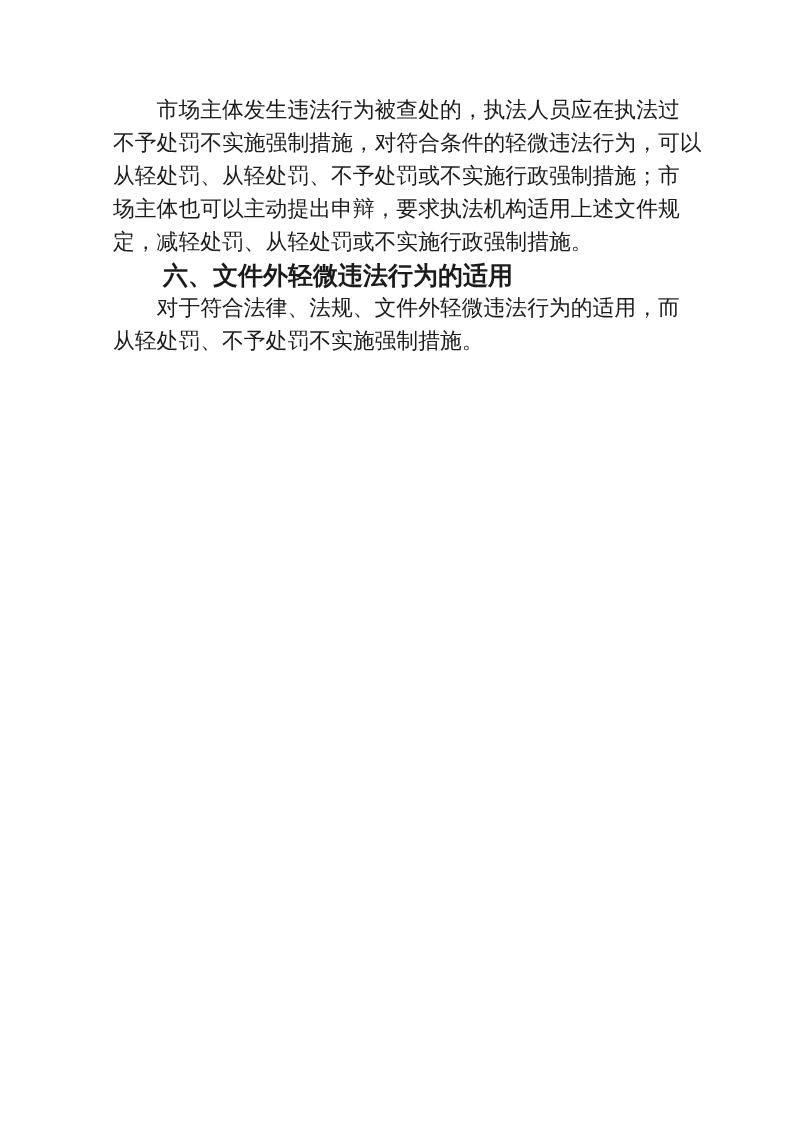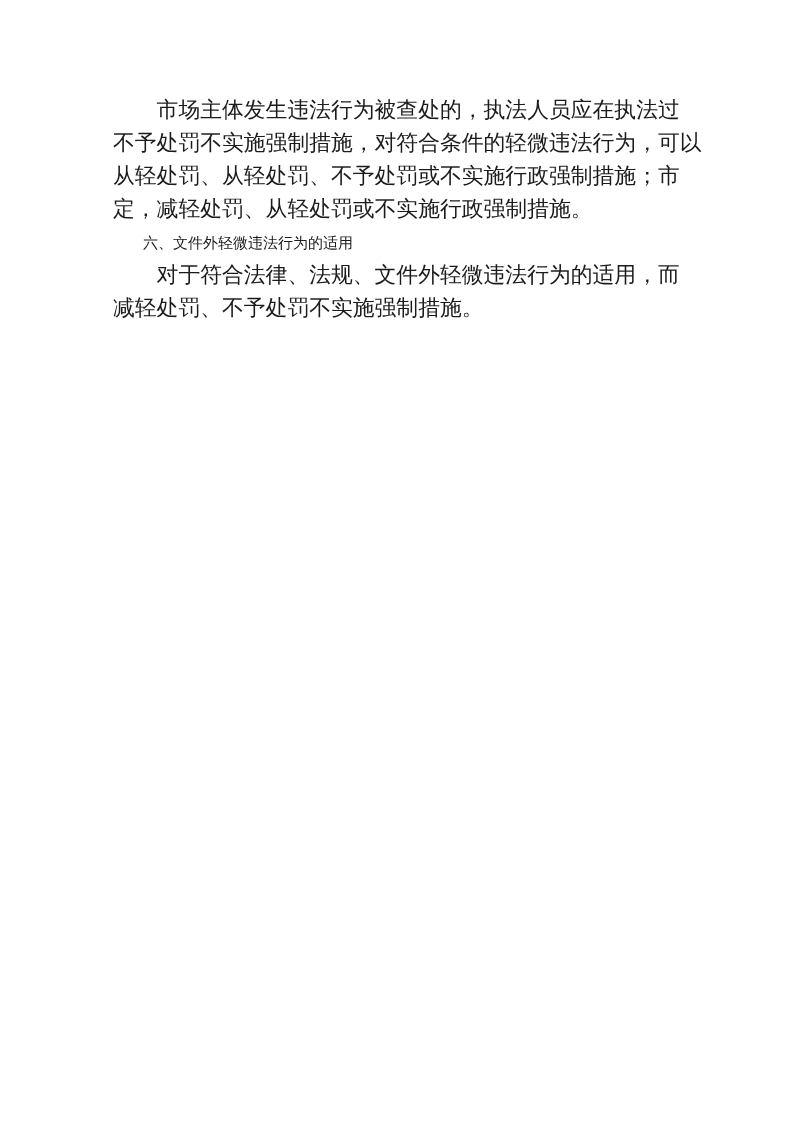--- a/index.html
+++ b/index.html
@@ -29,43 +29,44 @@
     font-size: 21.8px;
     line-height: 33px;
     white-space: nowrap;
     text-align: left;
   }
   .line.indent {
     text-indent: 2em;
   }
   .heading-line {
     font-family: "Liberation Sans", "DejaVu Sans", sans-serif;
-    font-weight: 400;
-    font-size: 15px;
+    font-weight: 700;
+    font-size: 25px;
     line-height: 33px;
     text-indent: 2em;
     white-space: nowrap;
   }
 </style>
 </head>
 <body>
 
 <div class="page">
   <div class="content">
 
     <div class="para">
       <div class="line indent">市场主体发生违法行为被查处的，执法人员应在执法过</div>
       <div class="line">不予处罚不实施强制措施，对符合条件的轻微违法行为，可以</div>
       <div class="line">从轻处罚、从轻处罚、不予处罚或不实施行政强制措施；市</div>
+      <div class="line">场主体也可以主动提出申辩，要求执法机构适用上述文件规</div>
       <div class="line">定，减轻处罚、从轻处罚或不实施行政强制措施。</div>
     </div>
 
     <div class="para">
       <div class="heading-line">六、文件外轻微违法行为的适用</div>
     </div>
 
     <div class="para">
       <div class="line indent">对于符合法律、法规、文件外轻微违法行为的适用，而</div>
-      <div class="line">减轻处罚、不予处罚不实施强制措施。</div>
+      <div class="line">从轻处罚、不予处罚不实施强制措施。</div>
     </div>
 
   </div>
 </div>
 
 </body></html>

